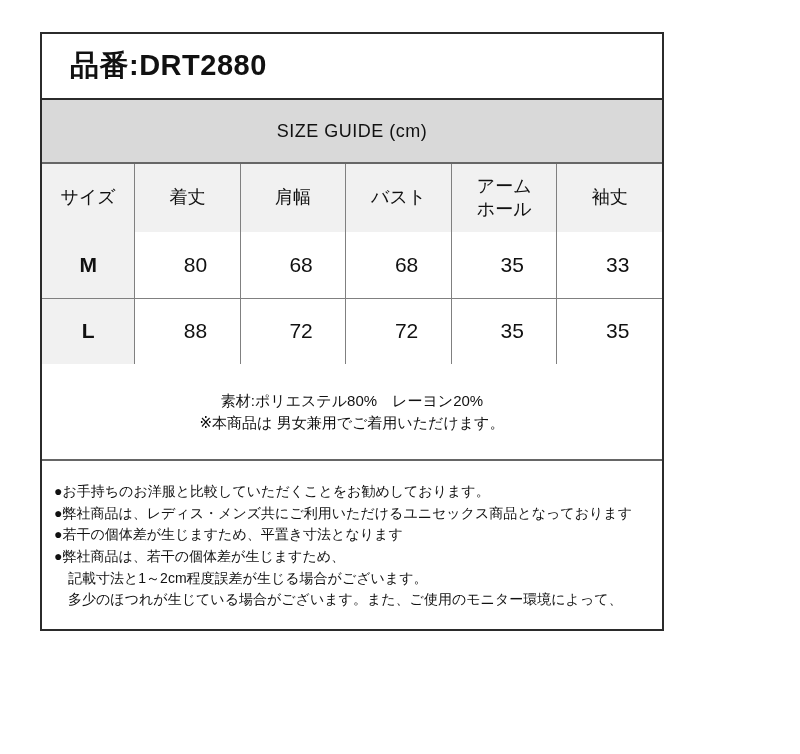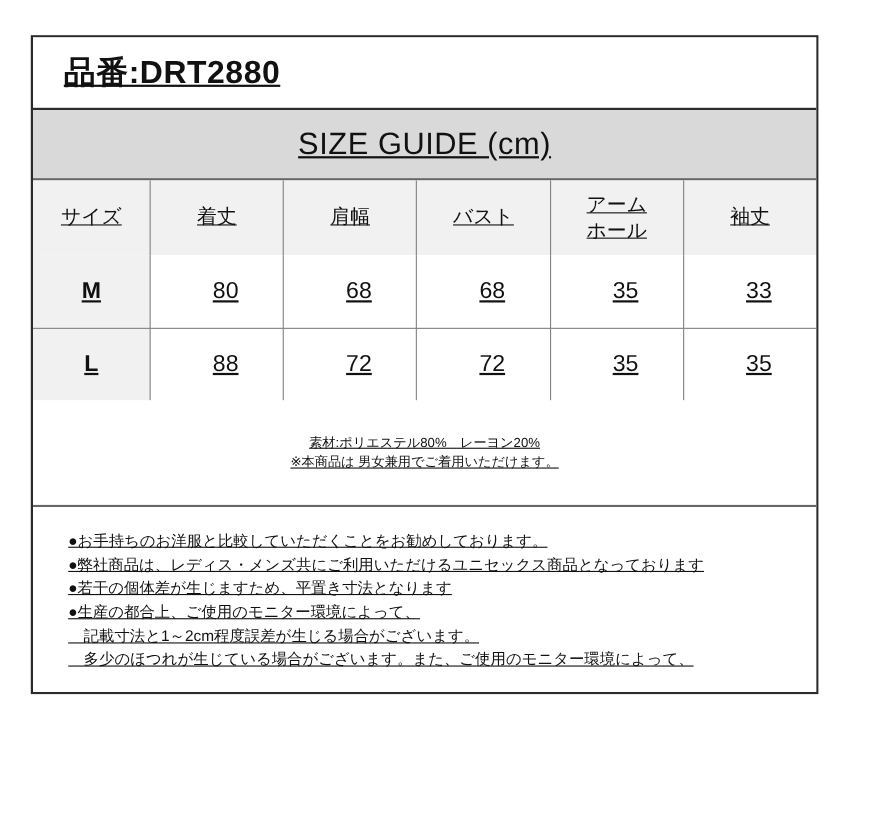--- a/index.html
+++ b/index.html
@@ -11,48 +11,47 @@
   }
   .page {
     position: relative;
     width: 800px;
     height: 754px;
     background: var(--page-bg, #ffffff);
     overflow: hidden;
   }
   .sheet {
     position: absolute;
-    left: 28px;
+    left: 40px;
     top: 32px;
-    width: 716px;
+    width: 624px;
     box-sizing: border-box;
     border: 2px solid var(--border-dark, #2b2b2b);
     background: #ffffff;
-    text-decoration: underline;
   }
   
   .sec-code {
     height: 64px;
     display: flex;
     align-items: center;
     padding-left: 28px;
     font-size: 29px;
     font-weight: bold;
     letter-spacing: 0.5px;
     border-bottom: 2px solid var(--border-dark, #2b2b2b);
     background: #ffffff;
   }
   
   .bar {
     height: 62px;
     background: var(--bar-bg, #d9d9d9);
     display: flex;
     align-items: center;
     justify-content: center;
-    font-size: 28px;
+    font-size: 18px;
     letter-spacing: 0.5px;
     border-bottom: 2px solid var(--border-mid, #666666);
   }
   .bar-quality {
     border-top: 2px solid var(--border-mid, #666666);
   }
   
   .size-table {
     width: 100%;
     border-collapse: collapse;
@@ -89,33 +88,33 @@
   }
   .col-size { width: 15%; }
   .col-meas { width: 17%; }
   
   .quality-content {
     height: 95px;
     display: flex;
     flex-direction: column;
     align-items: center;
     justify-content: center;
-    font-size: 12px;
+    font-size: 15px;
     line-height: 1.45;
     border-bottom: 2px solid var(--border-mid, #666666);
     background: #ffffff;
   }
   
   .notes {
     padding: 20px 10px 18px 12px;
     font-size: 14px;
     line-height: 1.55;
     background: #ffffff;
   }
-  .note-line { white-space: pre-wrap; margin-left: 20px; }
+  .note-line { white-space: pre-wrap; }
 </style>
 </head>
 <body>
 
 <div class="page">
   <div class="sheet">
 
     <div class="sec-code">
       <span>品番:DRT2880</span>
     </div>
@@ -176,19 +175,19 @@
 
     <div class="quality-content">
       <div>素材:ポリエステル80%　レーヨン20%</div>
       <div>※本商品は 男女兼用でご着用いただけます。</div>
     </div>
 
     <div class="notes">
       <div class="note-line">●お手持ちのお洋服と比較していただくことをお勧めしております。</div>
       <div class="note-line">●弊社商品は、レディス・メンズ共にご利用いただけるユニセックス商品となっております</div>
       <div class="note-line">●若干の個体差が生じますため、平置き寸法となります</div>
-      <div class="note-line">●生産の都合上、ご使用のモニター環境によって、</div>
+      <div class="note-line">●弊社商品は、若干の個体差が生じますため、</div>
       <div class="note-line">　記載寸法と1～2cm程度誤差が生じる場合がございます。</div>
       <div class="note-line">　多少のほつれが生じている場合がございます。また、ご使用のモニター環境によって、</div>
     </div>
 
   </div>
 </div>
 
 </body></html>

